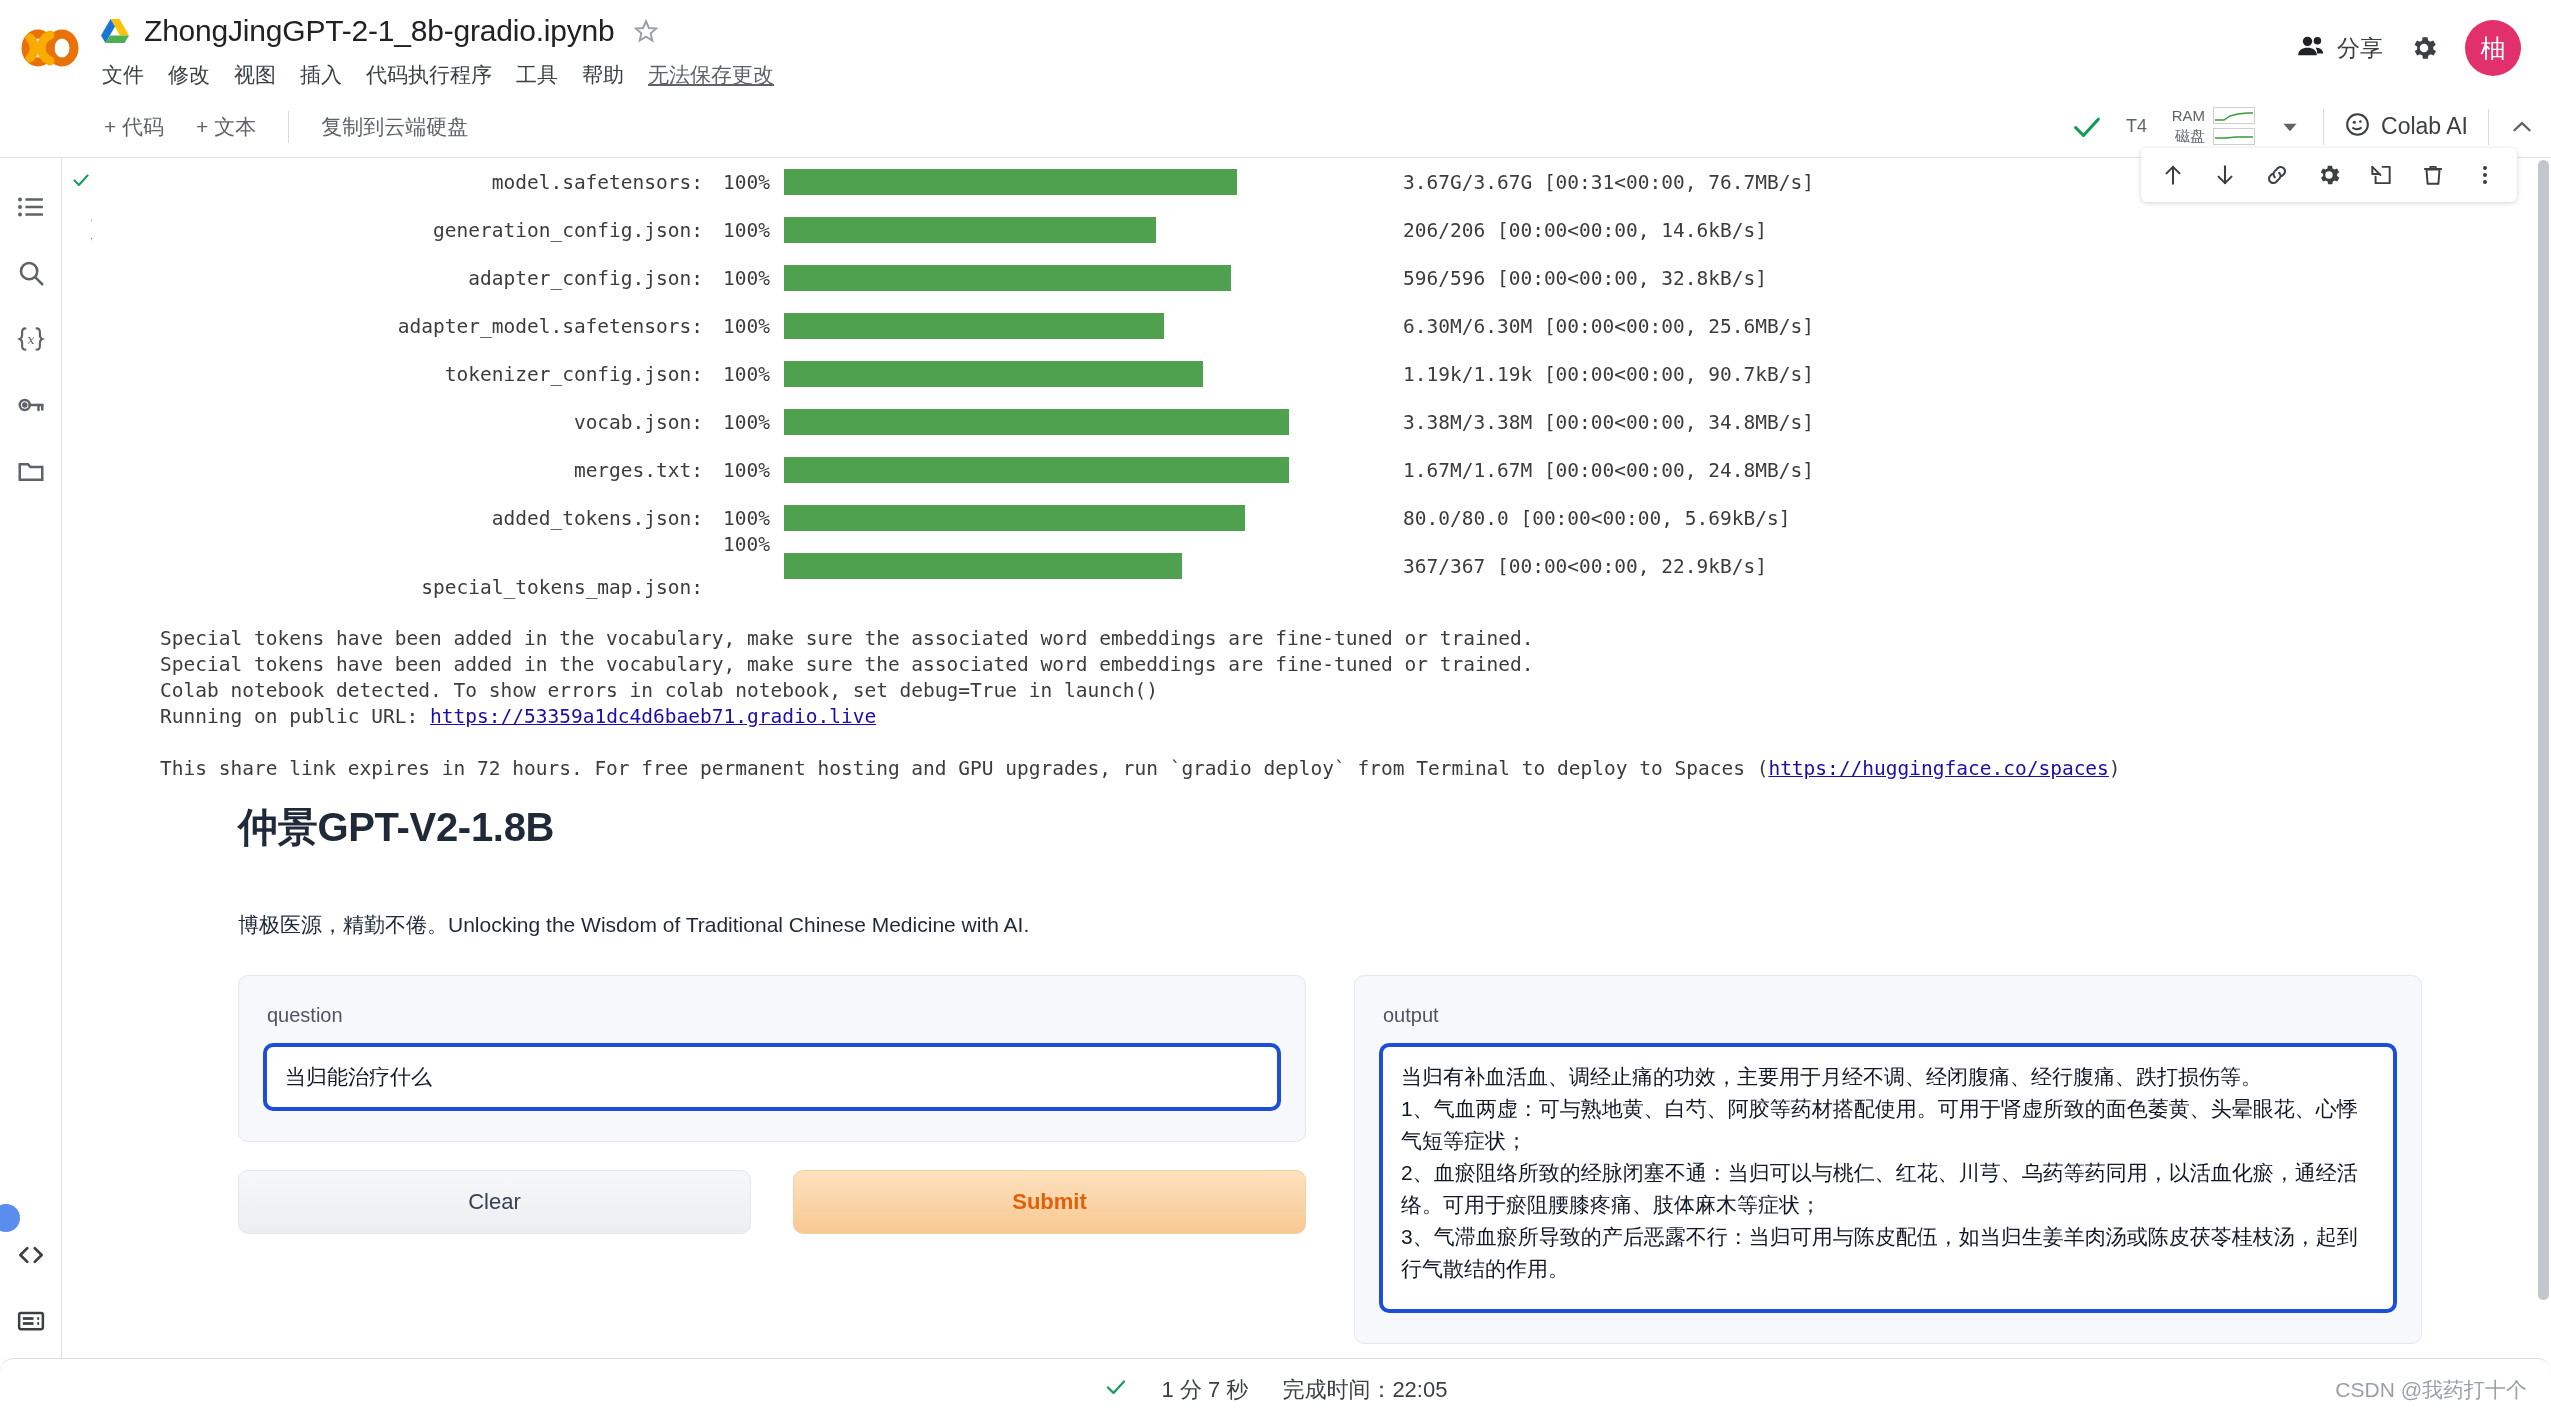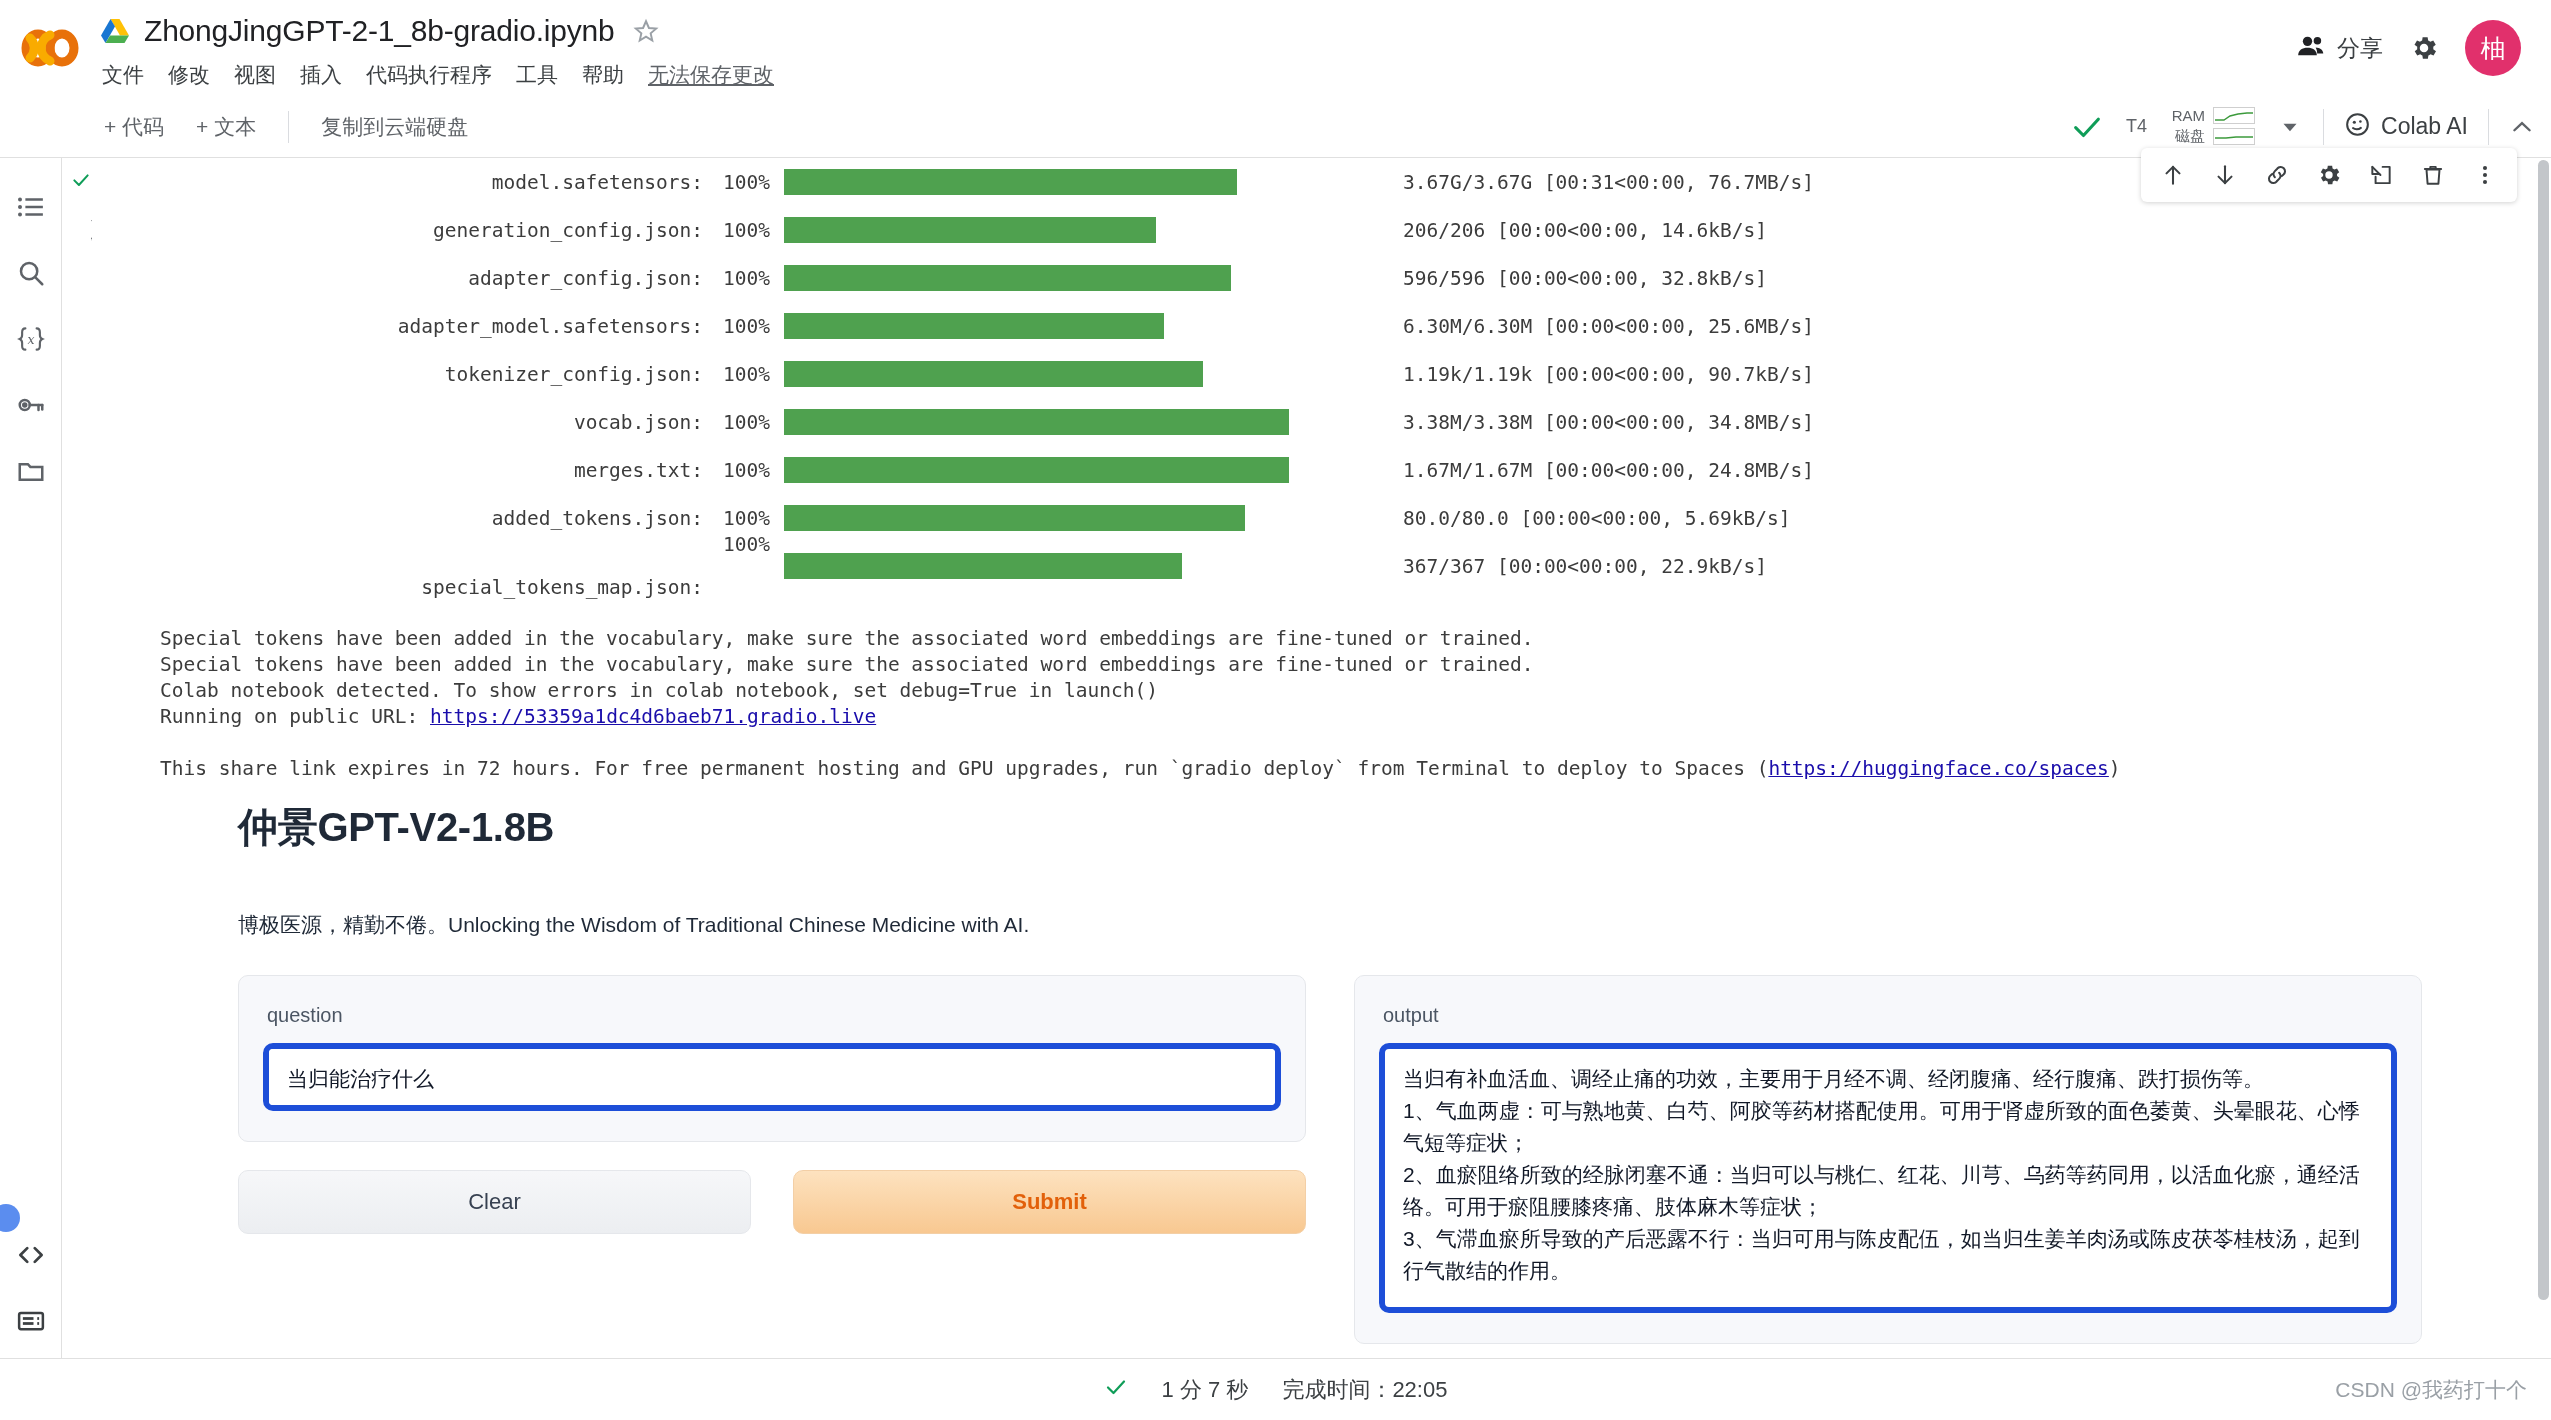--- a/index.html
+++ b/index.html
@@ -144,21 +144,21 @@
   .g-sub {
     font-size:21px; color:#1f2937; padding-left:78px; padding-top:56px;
   }
   .g-panels { display:flex; gap:48px; padding:36px 68px 0 78px; align-items:flex-start; }
   .g-panel {
     flex:1; background:#f7f8fb; border:1px solid #e5e7eb; border-radius:10px;
     padding:22px 24px 26px 24px;
   }
   .g-panel-label { font-size:20px; color:#4b5563; padding:6px 4px 16px 4px; }
   .g-textarea {
-    width:100%; background:#fff; border:6px solid #1d4ed8; border-radius:10px;
+    width:100%; background:#fff; border:4px solid #1d4ed8; border-radius:10px;
     padding:14px 18px; font-size:21px; color:#111827; line-height:32px;
     resize:none; font-family:"Liberation Sans", sans-serif;
   }
   .g-textarea.q { height:68px; }
   .g-textarea.o { height:270px; }
   .g-btnrow { display:flex; gap:42px; padding:28px 68px 0 78px; }
   .g-btn {
     flex:1; height:64px; border-radius:10px; display:flex;align-items:center;
     justify-content:center; font-size:22px; cursor:pointer; border:1px solid #e5e7eb;
   }
@@ -180,21 +180,21 @@
   }
   .sb-thumb {
     position:absolute; top:2px; left:3px; width:11px; height:1140px;
     background:#c3c6ca; border-radius:6px; cursor:pointer;
   }
 
   
   .statusbar {
     position:absolute; bottom:0; left:0; width:2551px; height:62px;
     border-top:1px solid #e0e0e0; background:#fff;
-    display:flex; align-items:center; justify-content:center; gap:34px;
+    display:flex; align-items:center; justify-content:center; gap:34px;border-radius:14px;
   }
   .st-check { color:#0f9d58; font-size:24px; }
   .st-txt { font-size:22px; color:#3c4043; }
   .watermark {
     position:absolute; right:24px; bottom:16px; font-size:21px; color:#9aa0a6;
     display:flex; align-items:center; gap:0px;
   }
 </style>
 </head>
 <body>

